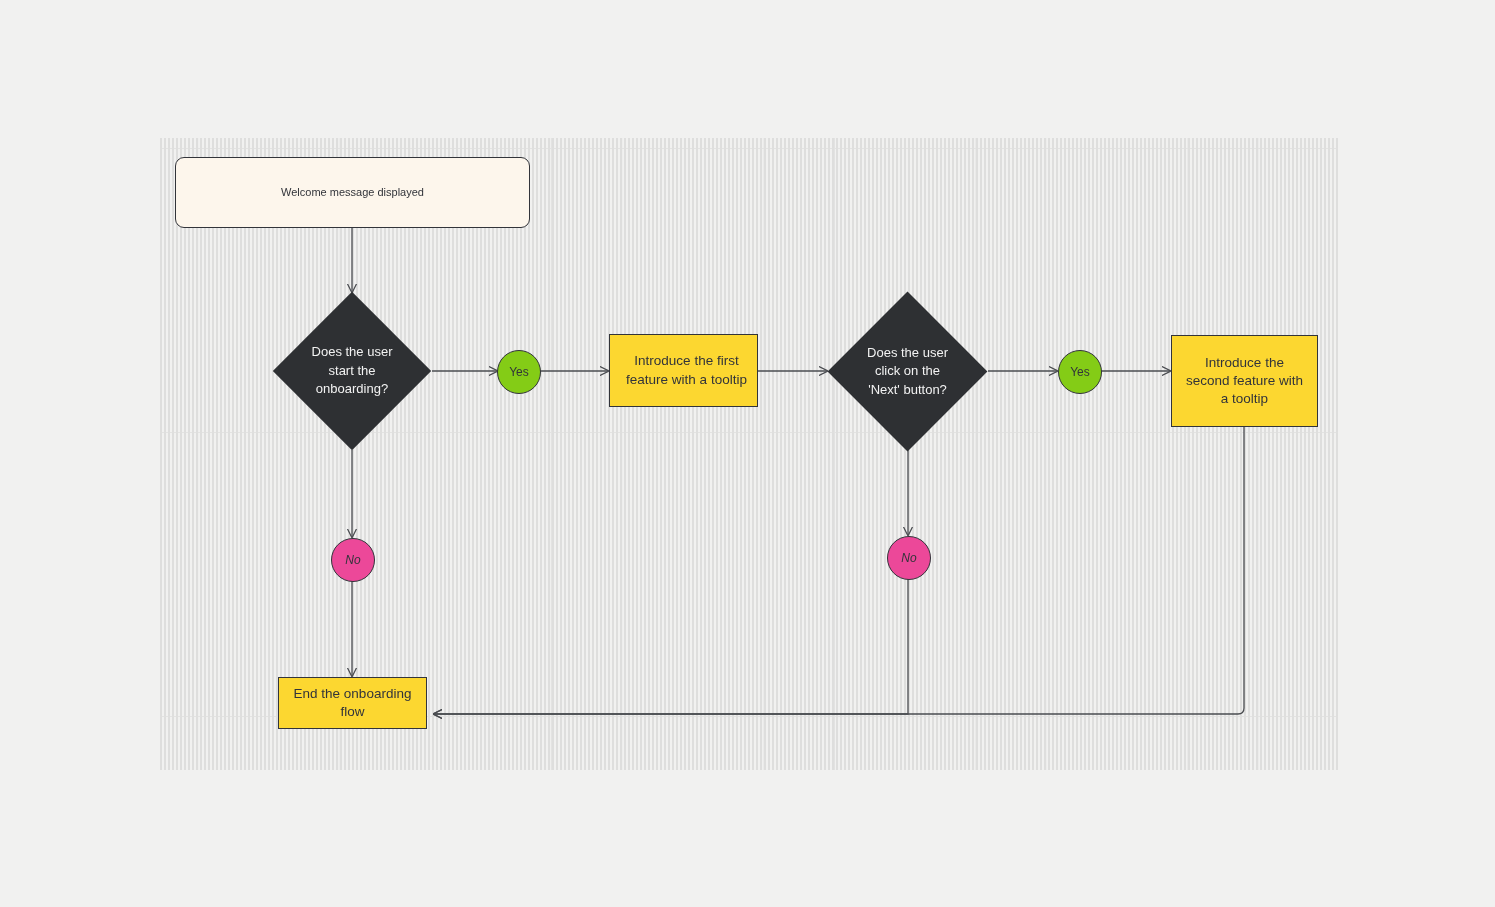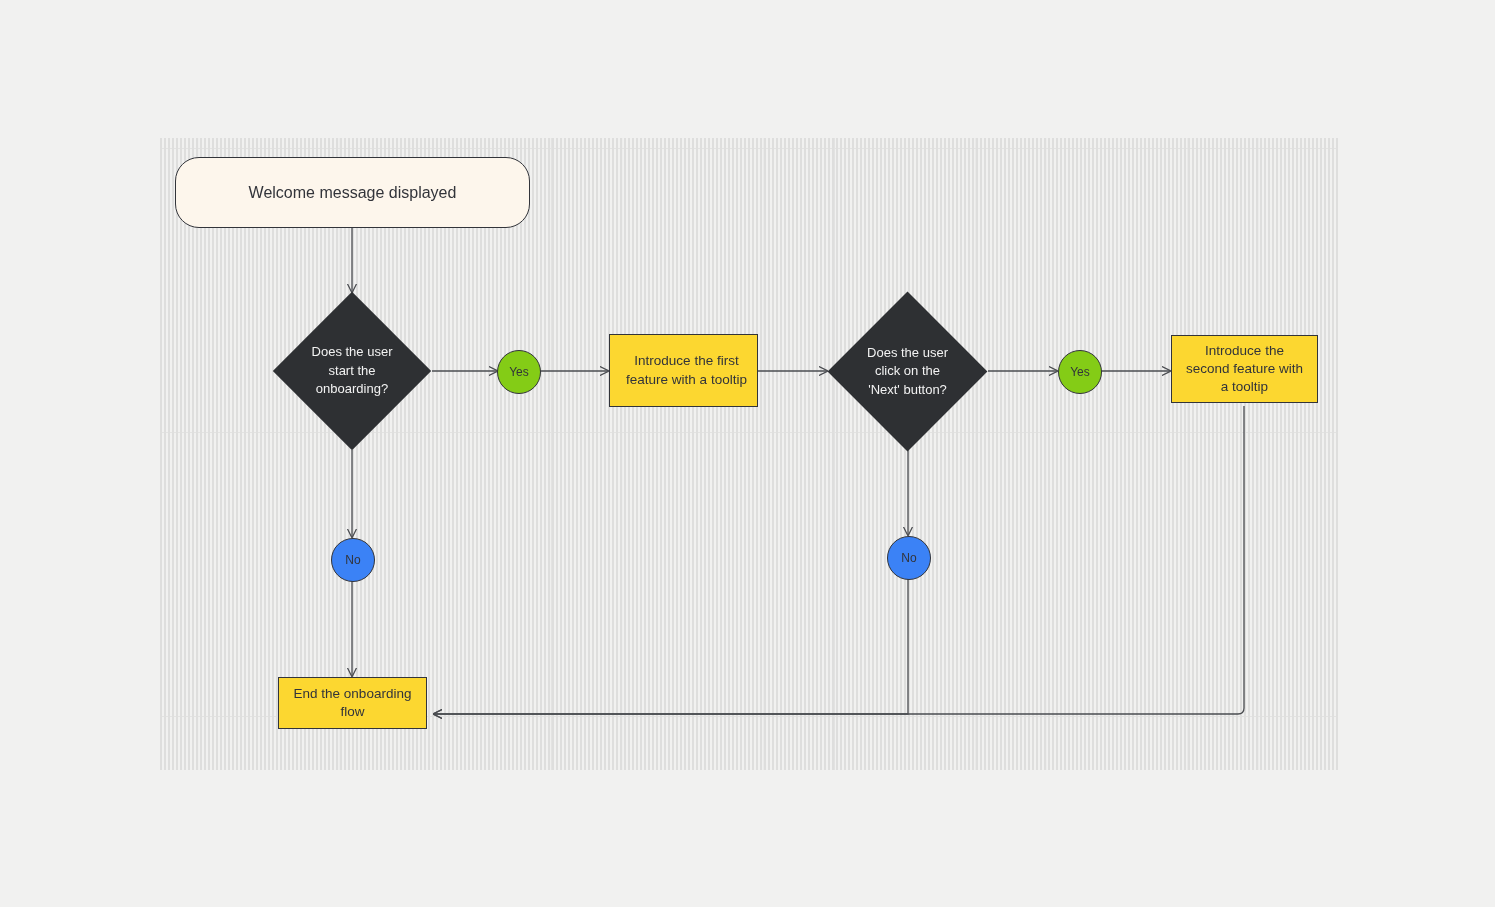--- a/index.html
+++ b/index.html
@@ -71,23 +71,23 @@
     box-sizing: border-box;
     display: flex;
     align-items: center;
     justify-content: center;
     text-align: center;
     color: #32343a;
     line-height: 1.35;
   }
   .node-start {
     border: 1.6px solid #32343a;
-    border-radius: 24px;
+    border-radius: 9px;
     background: #fdf6ec;
-    font-size: 16px;
+    font-size: 11px;
   }
   .node-process {
     border: 1.6px solid #32343a;
     background: #fcd730;
     font-size: 13.5px;
     padding: 0 10px;
   }
   .node-decision-wrap {
     position: absolute;
   }
@@ -113,21 +113,21 @@
     position: absolute;
     border-radius: 50%;
     border: 1.6px solid #32343a;
     display: flex;
     align-items: center;
     justify-content: center;
     font-size: 12px;
     color: #32343a;
   }
   .badge-yes { background: #84cc16; }
-  .badge-no  { background: #3b82f6; }
+  .badge-no  { background: #ec4899; font-style: italic; }
 </style>
 </head>
 <body>
 
 <div id="canvas">
 
   <div id="grid"></div>
 
   <svg id="edges" viewBox="0 0 1495 907" xmlns="http://www.w3.org/2000/svg">
     <defs>
@@ -184,21 +184,21 @@
     <div class="node-decision-shape"></div>
     <div class="node-decision-label" style="left:-22px; right:-22px;">Does the user
 click on the
 'Next' button?</div>
   </div>
 
   <div class="node-badge badge-yes" style="left:1058px; top:350px; width:42px; height:42px;">
     <span>Yes</span>
   </div>
 
-  <div class="node node-process" style="left:1171px; top:335px; width:147px; height:68px;">
+  <div class="node node-process" style="left:1171px; top:335px; width:147px; height:92px;">
     <span>Introduce the second feature with a tooltip</span>
   </div>
 
   <div class="node-badge badge-no" style="left:331px; top:538px; width:42px; height:42px;">
     <span>No</span>
   </div>
 
   <div class="node-badge badge-no" style="left:887px; top:536px; width:42px; height:42px;">
     <span>No</span>
   </div>

